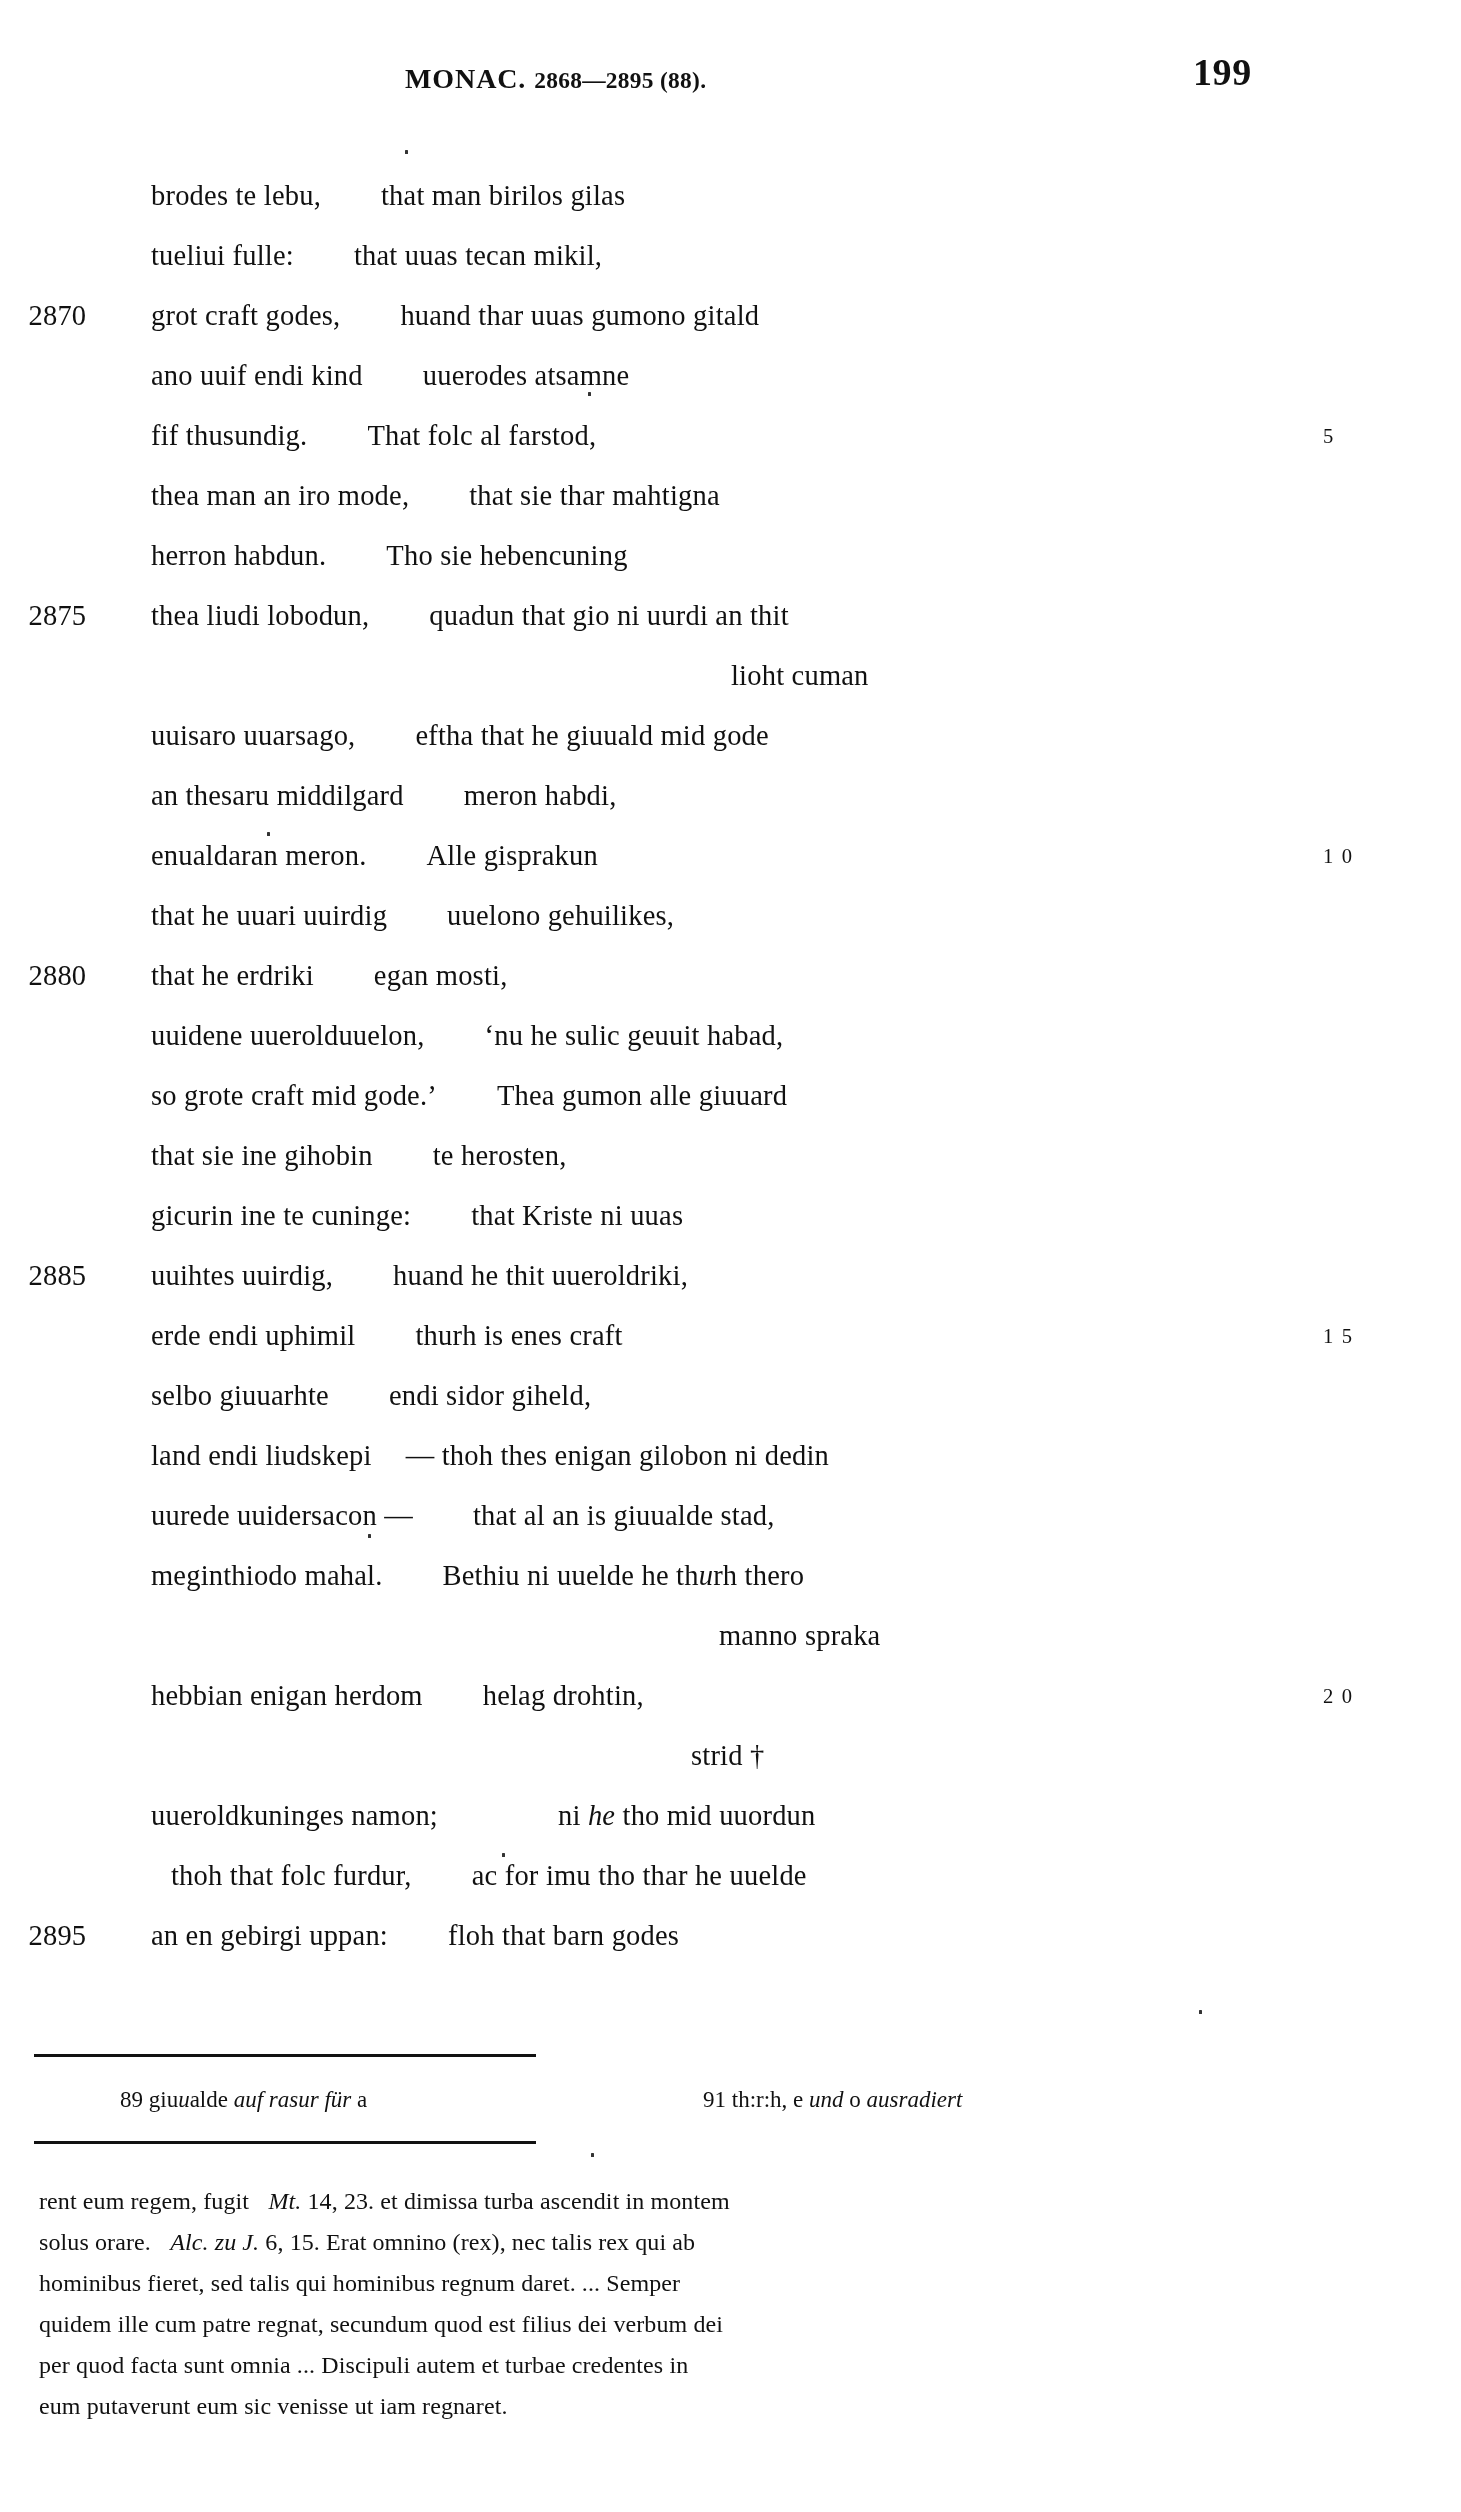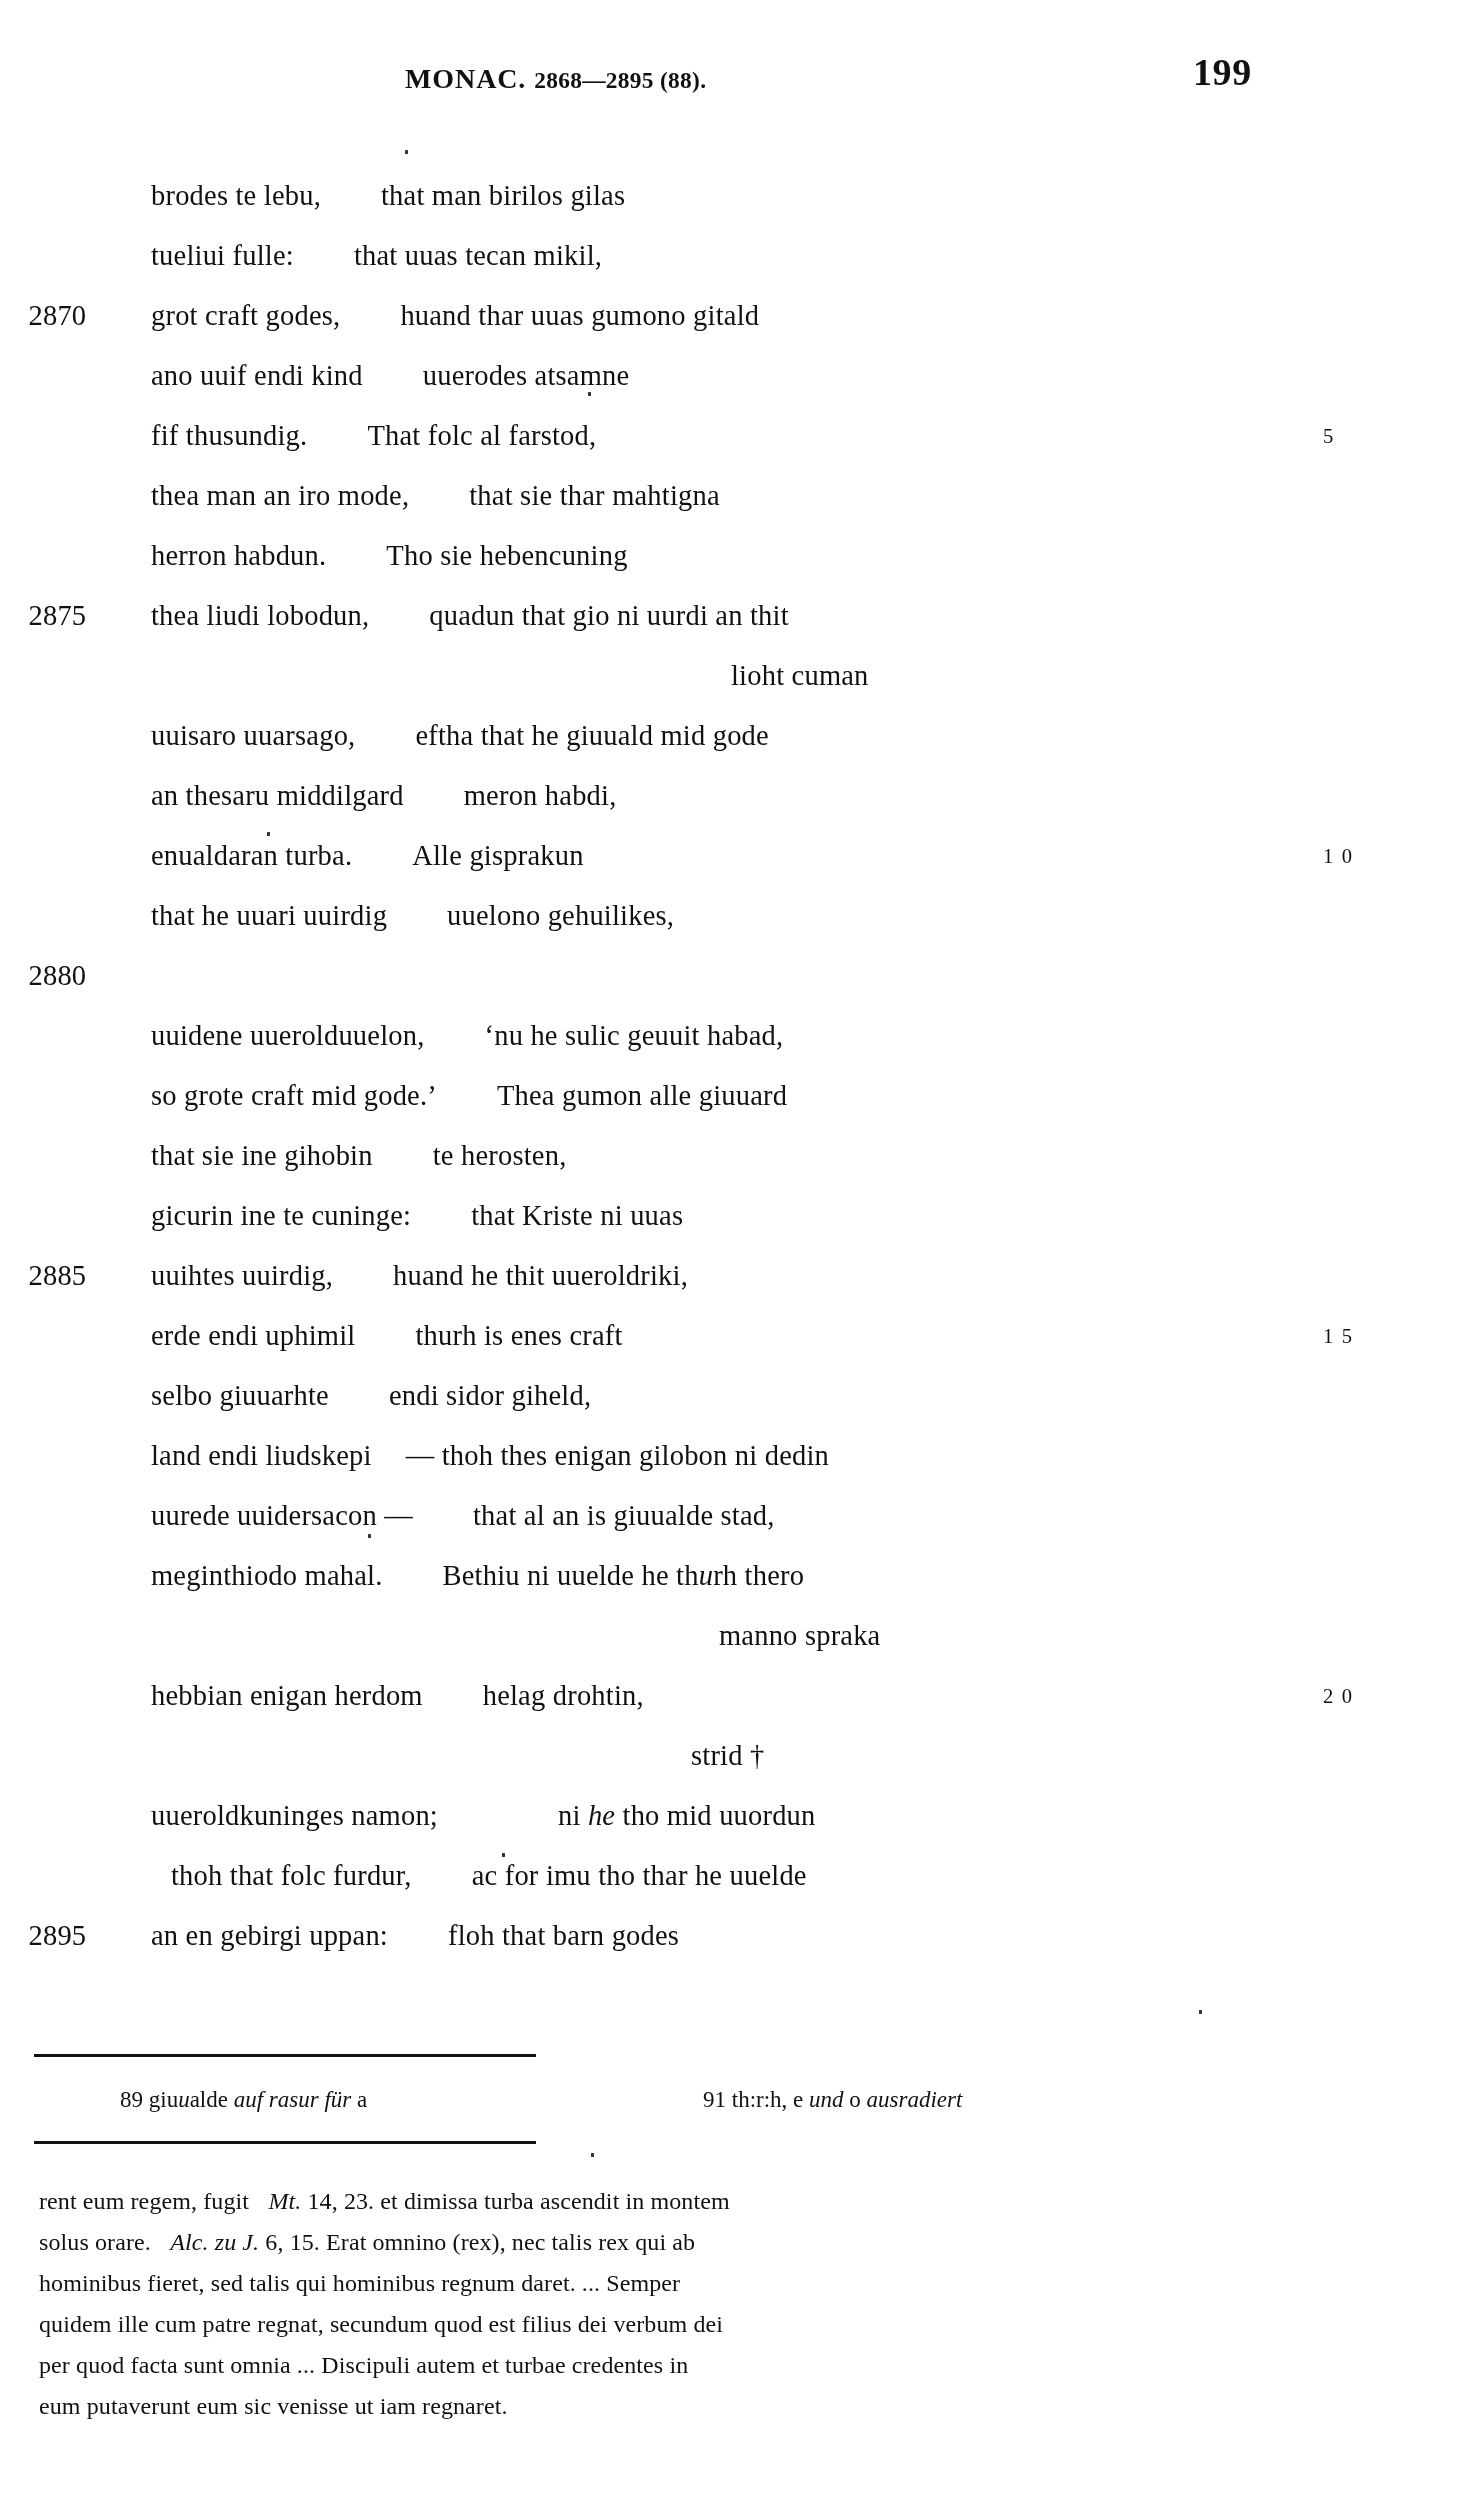--- a/index.html
+++ b/index.html
@@ -239,32 +239,33 @@
     </div>
 
     <div class="vline">
       <span class="vnum"></span>
       <span class="vtext"><span>an thesaru middilgard</span><span class="caesura wide"></span><span>meron habdi,</span></span>
       <span class="marg"></span>
     </div>
 
     <div class="vline">
       <span class="vnum"></span>
-      <span class="vtext"><span>enualdaran turba.</span><span class="caesura wide"></span><span>Alle gisprakun</span></span>
+      <span class="vtext"><span>enualdaran meron.</span><span class="caesura wide"></span><span>Alle gisprakun</span></span>
       <span class="marg">1 0</span>
     </div>
 
     <div class="vline">
       <span class="vnum"></span>
       <span class="vtext"><span>that he uuari uuirdig</span><span class="caesura wide"></span><span>uuelono gehuilikes,</span></span>
       <span class="marg"></span>
     </div>
 
     <div class="vline">
       <span class="vnum">2880</span>
+      <span class="vtext"><span>that he erdriki</span><span class="caesura wide"></span><span>egan mosti,</span></span>
       <span class="marg"></span>
     </div>
 
     <div class="vline">
       <span class="vnum"></span>
       <span class="vtext"><span>uuidene uuerolduuelon,</span><span class="caesura wide"></span><span>‘nu he sulic geuuit habad,</span></span>
       <span class="marg"></span>
     </div>
 
     <div class="vline">

